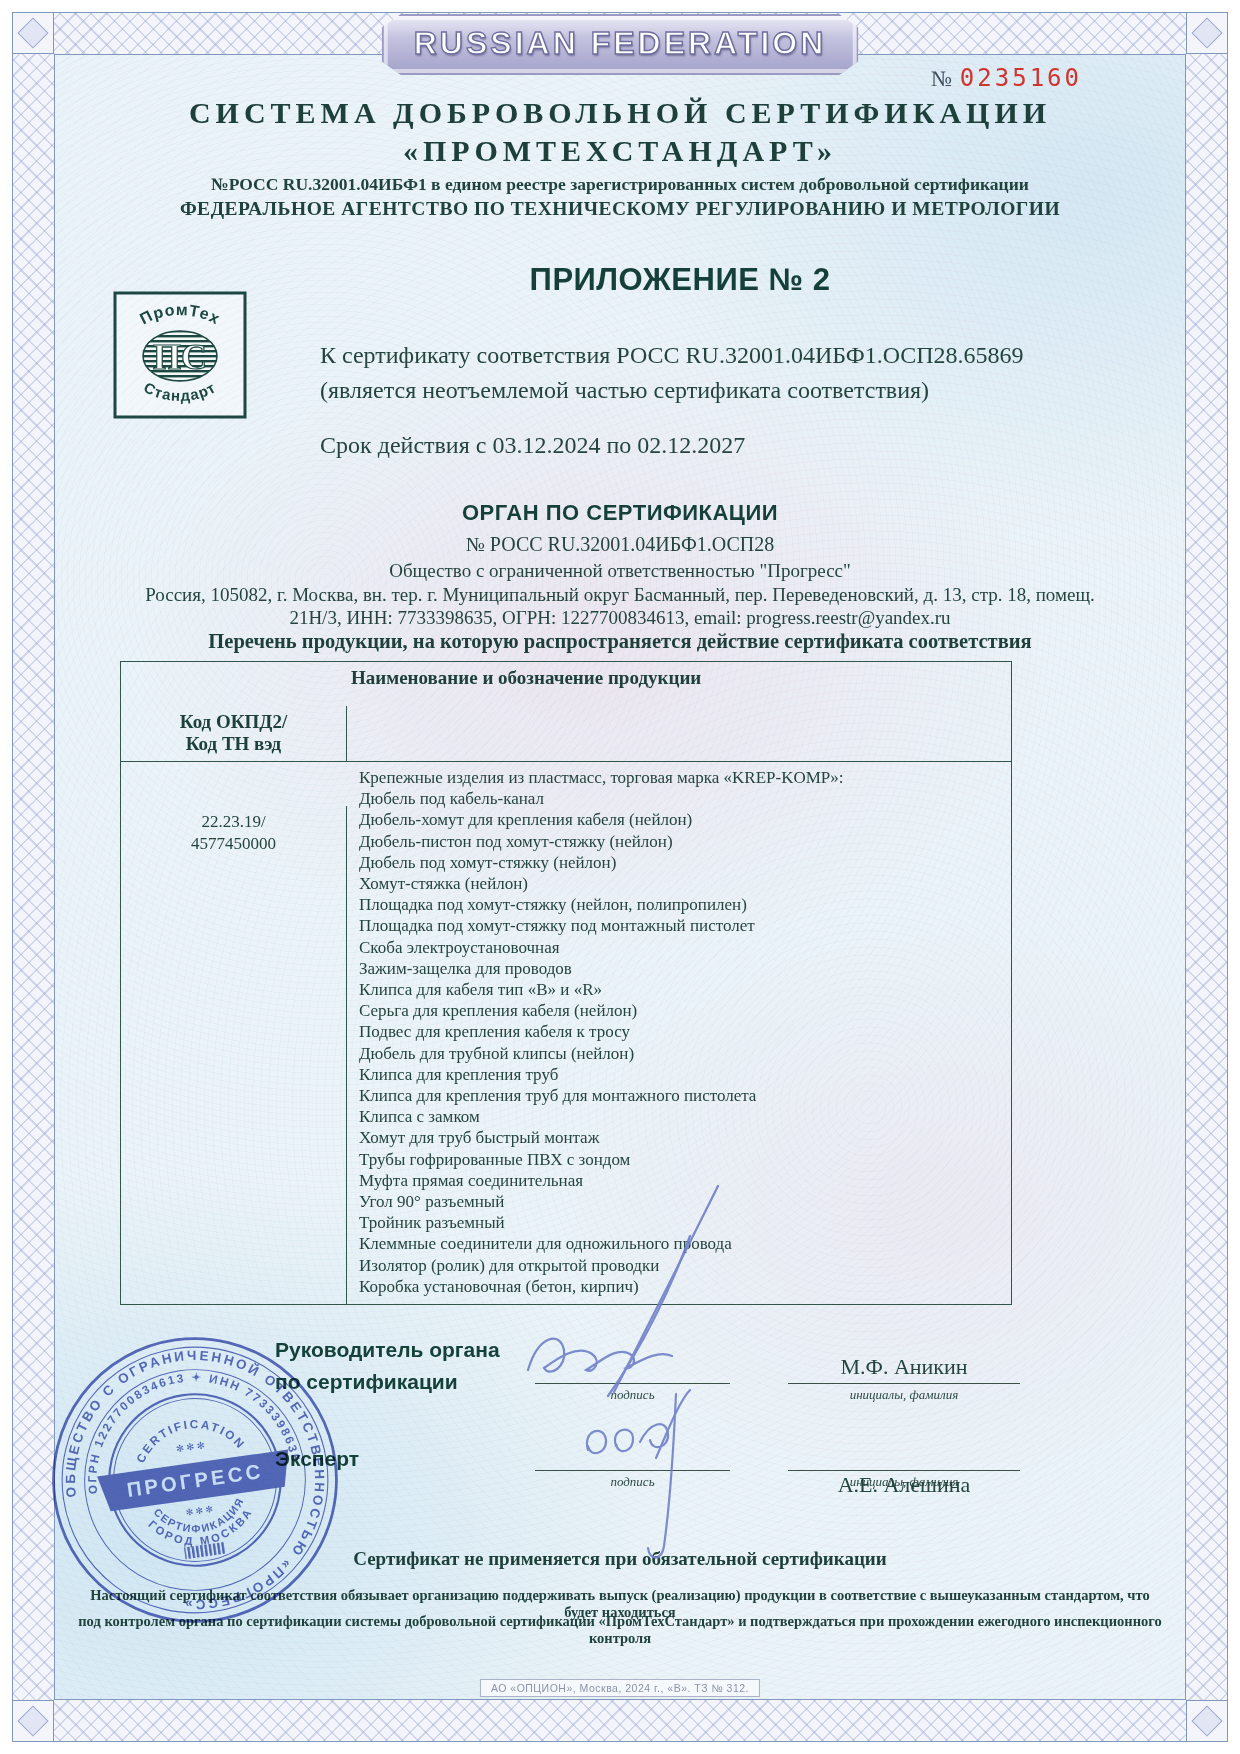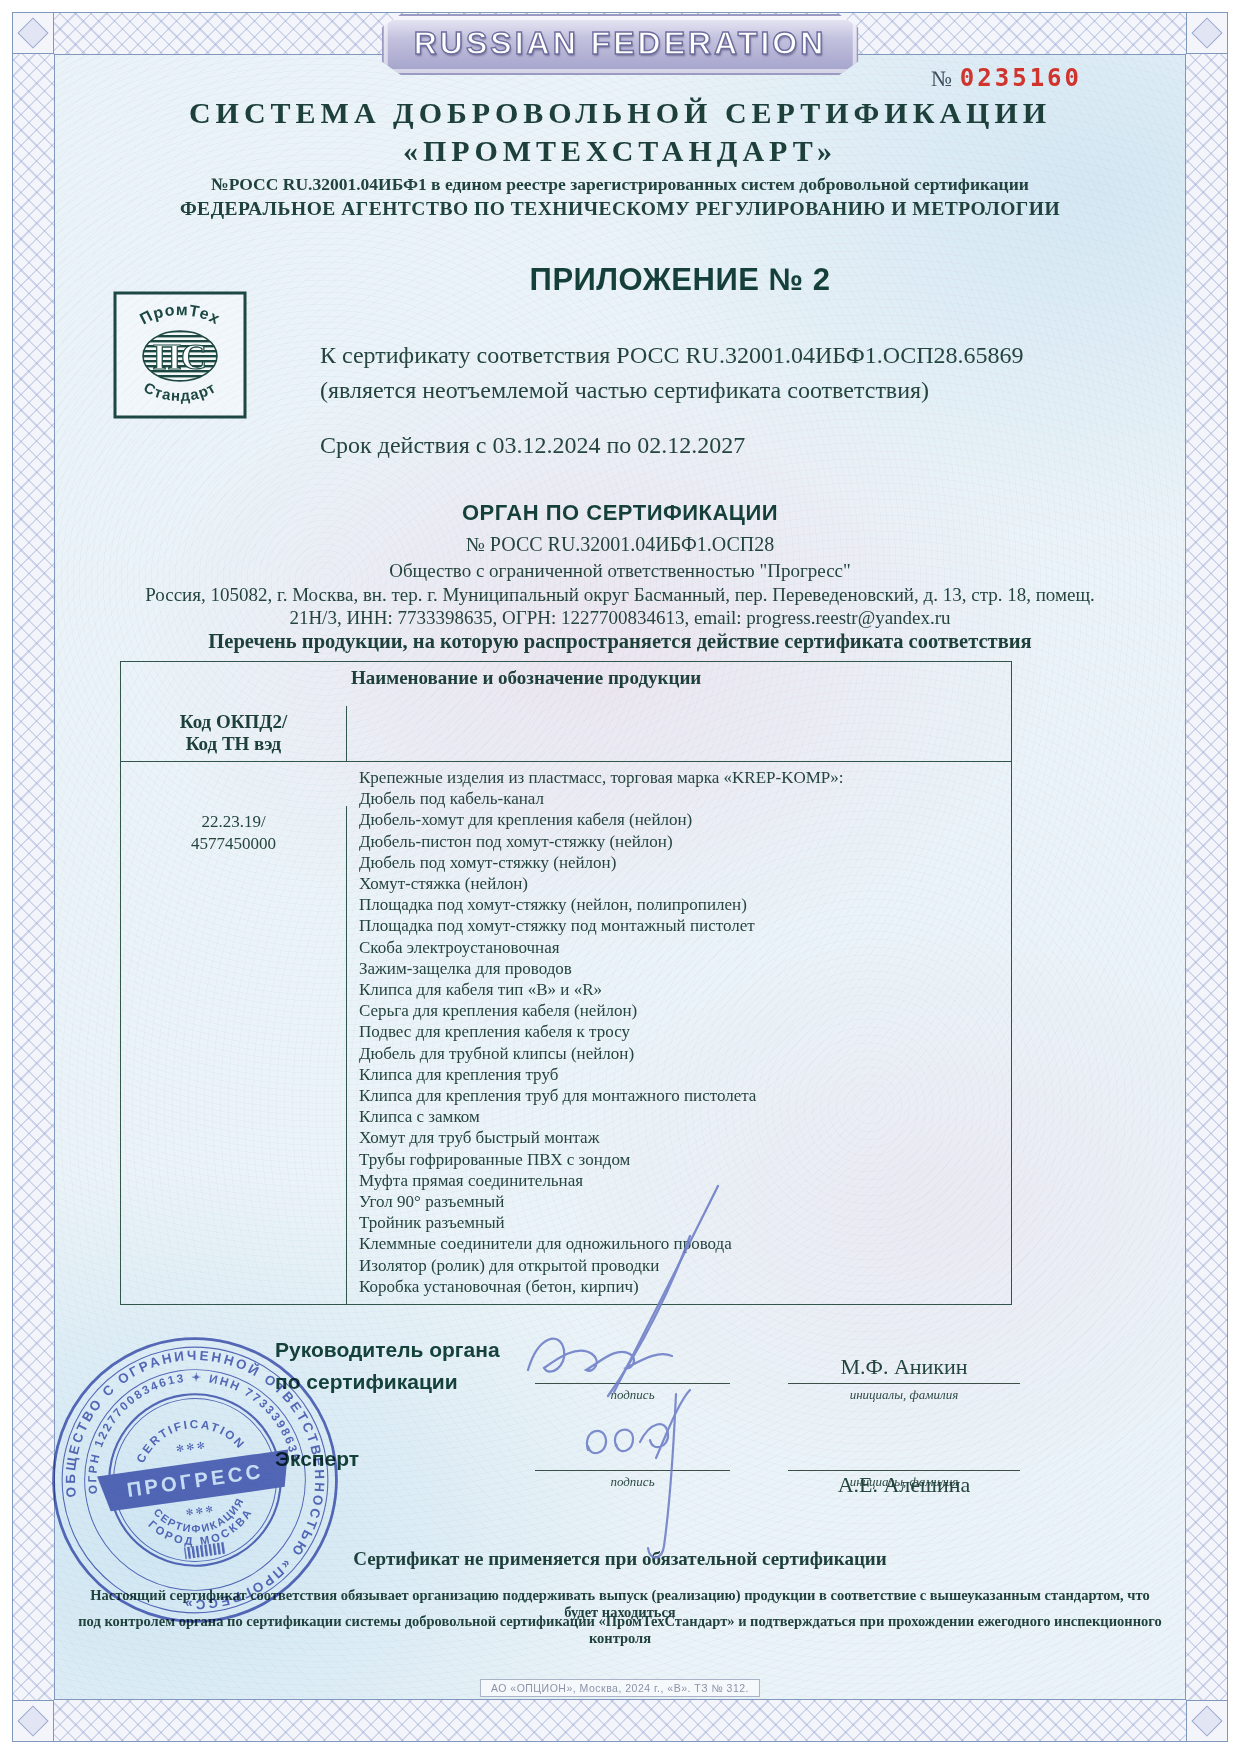--- a/index.html
+++ b/index.html
@@ -60,21 +60,21 @@
     -webkit-text-stroke:1.4px #6e6e9e;
     text-shadow:1px 2px 2px rgba(70,70,110,.55);
     white-space:nowrap;
     text-align:right;
   }
   
   .doc-number { position:absolute; top:64px; right:158px; z-index:4; white-space:nowrap; }
   .doc-number .num-sign { font-size:22px; color:#3d4e5e; margin-right:8px; }
   .doc-number .num-value {
     font-family:"DejaVu Sans Mono",monospace; font-size:24px; letter-spacing:3px;
-    color:#d0342c; font-weight:700;
+    color:#d0342c; font-weight:400;
   }
   
   .center-line { position:absolute; left:60px; right:60px; text-align:center; }
   .sys-title { font-weight:bold; font-size:30px; letter-spacing:5px; color:#1d403b; }
   .t1{ top:96px; } .t2{ top:134px; }
   .registry { top:174px; font-weight:bold; font-size:17.5px; color:#20423d; }
   .agency { top:198px; font-weight:bold; font-size:19.5px; letter-spacing:.5px; color:#20423d; }
   .appendix-title {
     position:absolute; left:320px; width:720px; top:262px; text-align:center;
     font-family:"Liberation Sans",sans-serif; font-weight:bold; font-size:31px;

